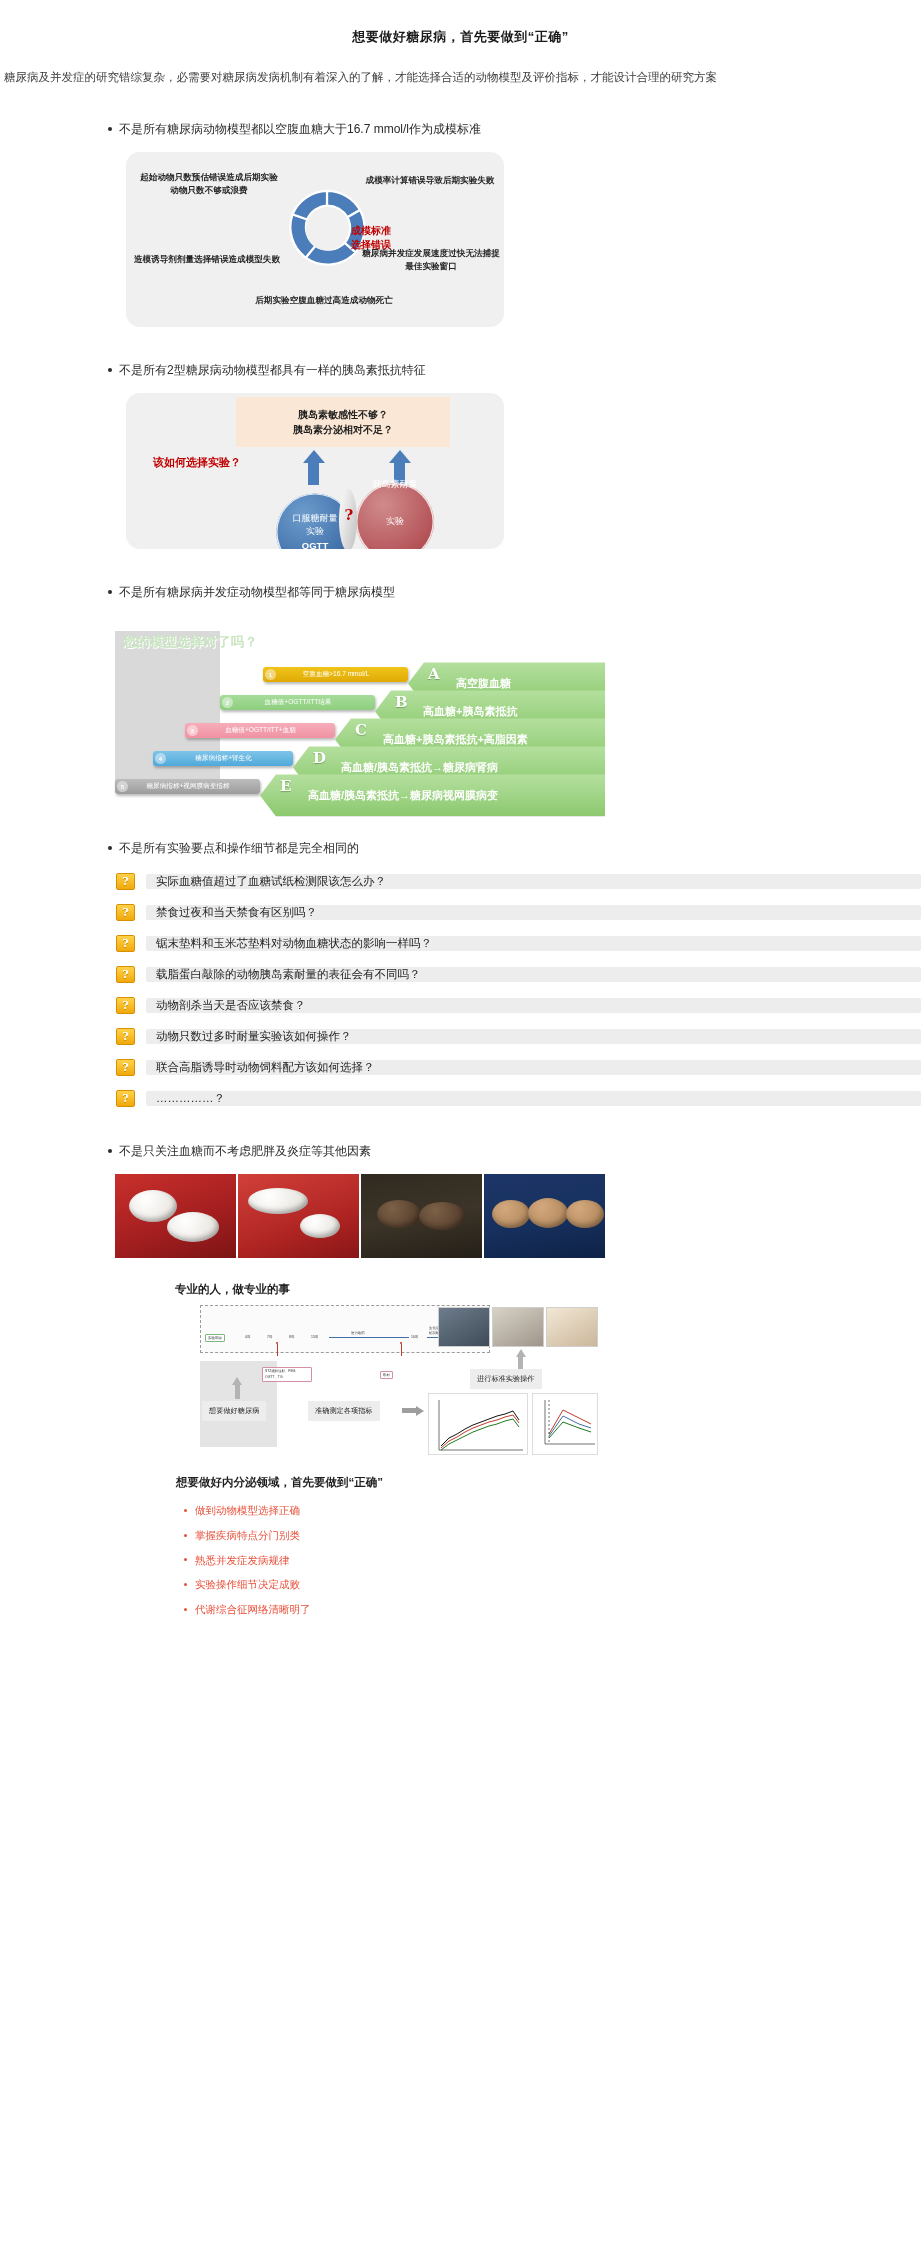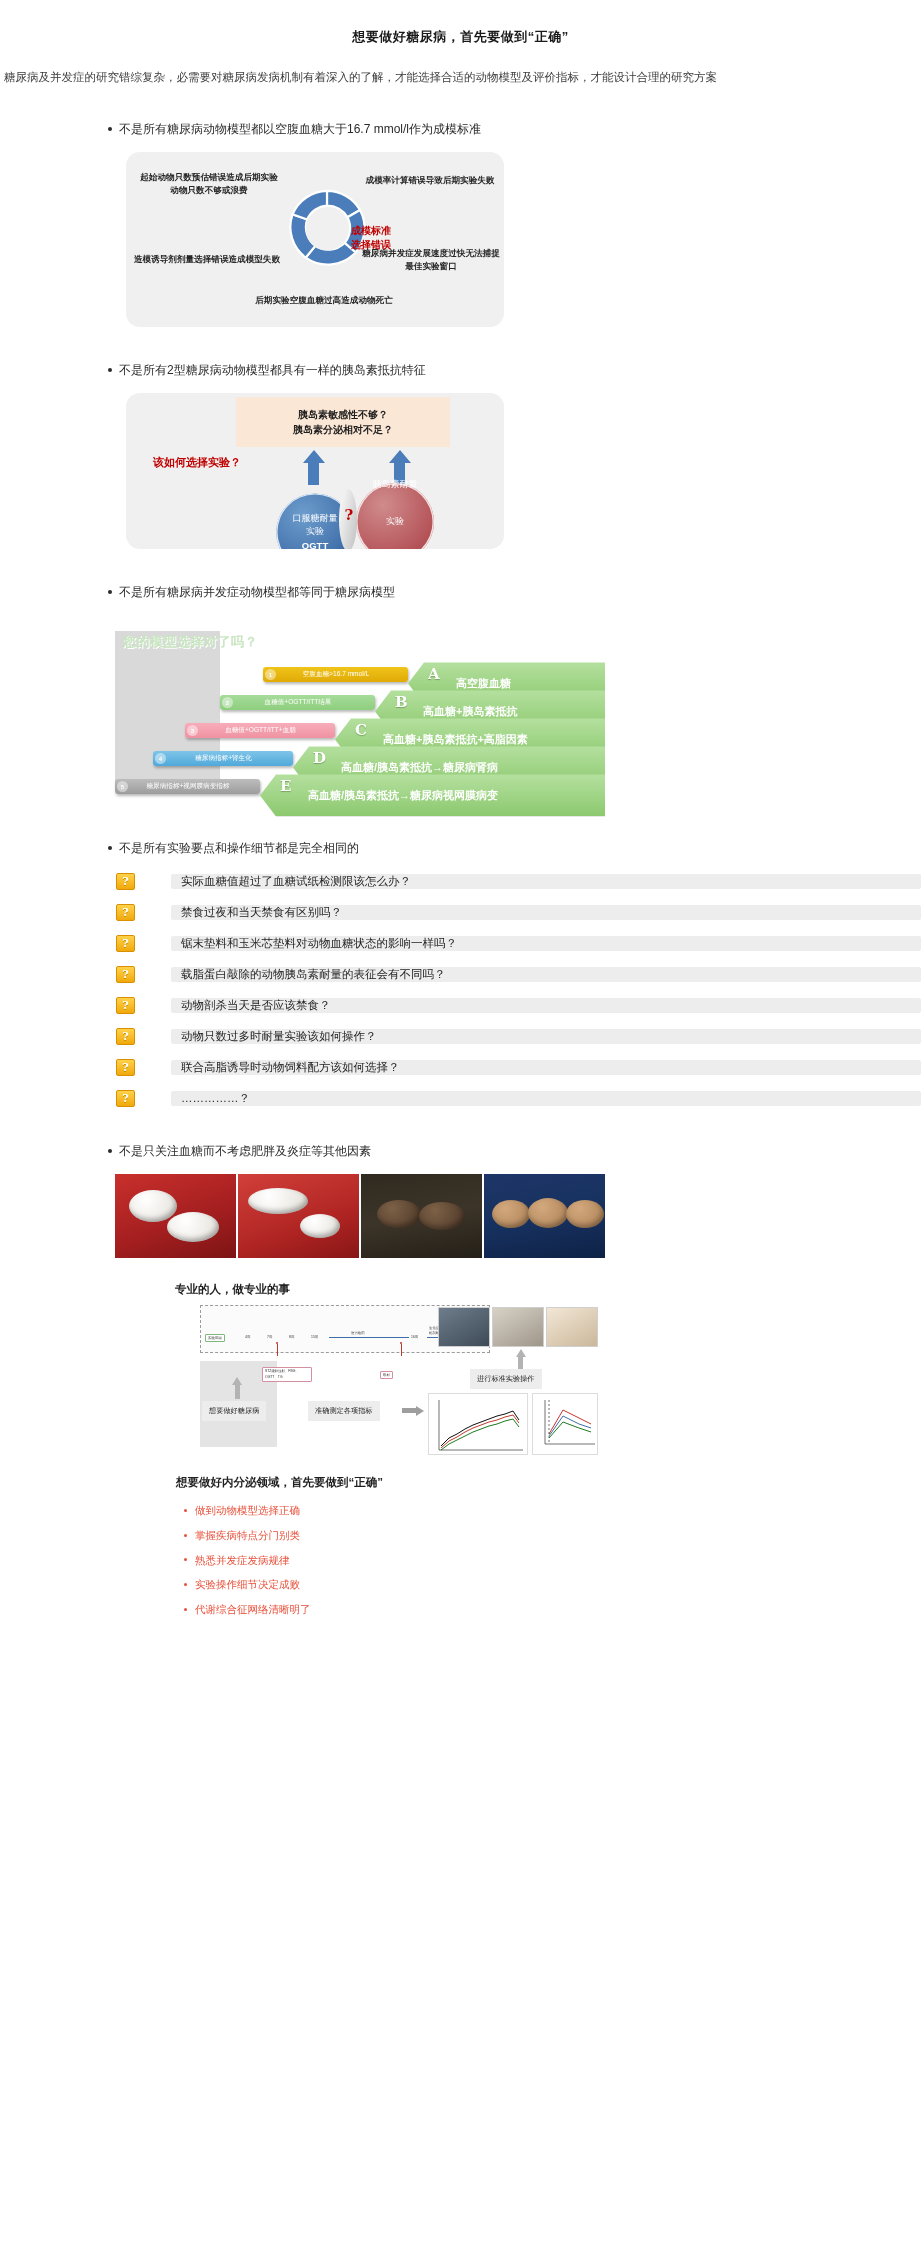--- a/index.html
+++ b/index.html
@@ -177,21 +177,21 @@
     position:absolute; left:1px; top:2px; width:19px; height:17px; border-radius:2px;
     background: linear-gradient(#ffd24a,#f0a90c);
     border: 1px solid #d99000;
     display:flex; align-items:center; justify-content:center;
     color: #ffffff; font-size: 11px; font-weight: bold;
     font-family: "DejaVu Serif","Liberation Serif",serif;
     text-shadow: 0 1px 0 #c98900;
   }
   .qa-text {
     background: #ededed; border-radius: 2px; flex: 1;
-    font-size: 11.5px; color: #1f1f1f; padding: 0 10px; line-height: 1.3; margin-left: 25px;
+    font-size: 11.5px; color: #1f1f1f; padding: 0 10px; line-height: 1.3;
   }
 
   
   .photos { margin-left: 115px; width: 490px; height: 84px; display: flex; gap: 2px; }
   .photo { flex: 1; position: relative; overflow: hidden; }
   .ph1 { background: linear-gradient(160deg,#c8302c 0%,#a61f20 55%,#7d1414 100%); }
   .ph2 { background: linear-gradient(160deg,#d2403a 0%,#b02523 60%,#881616 100%); }
   .ph3 { background: linear-gradient(170deg,#2f2a20 0%,#3c3428 50%,#241f18 100%); }
   .ph4 { background: linear-gradient(170deg,#1d3668 0%,#16305e 55%,#0e2246 100%); }
   .mouse {

